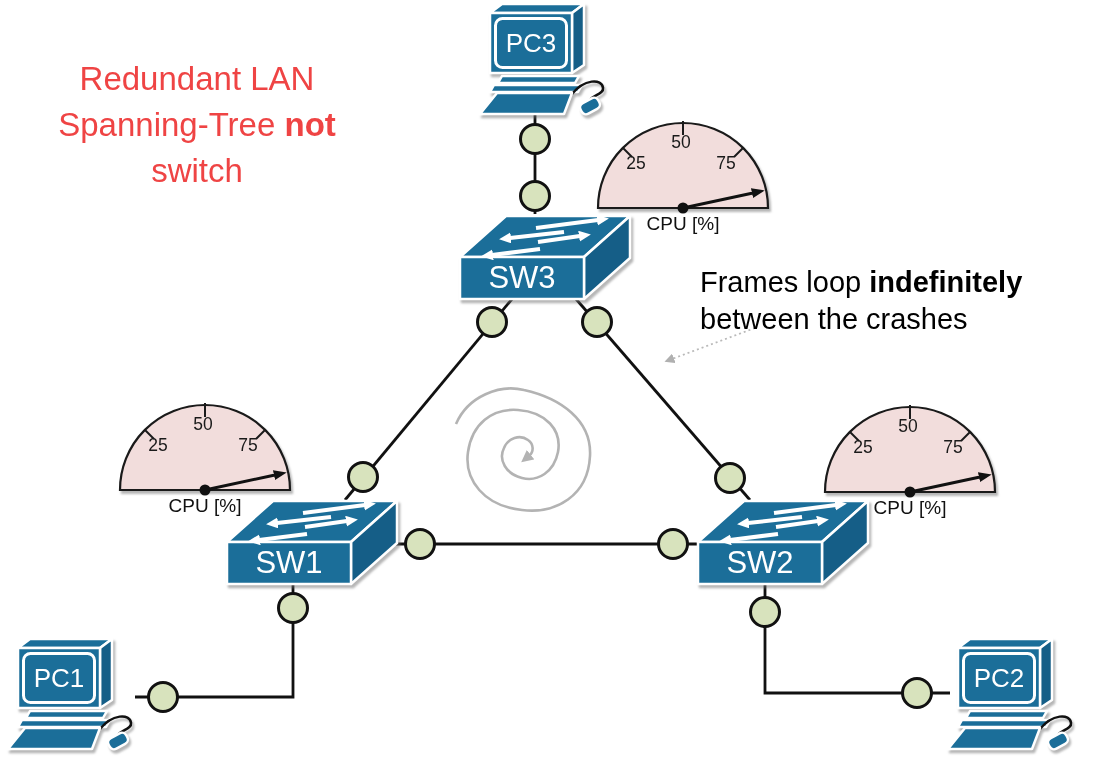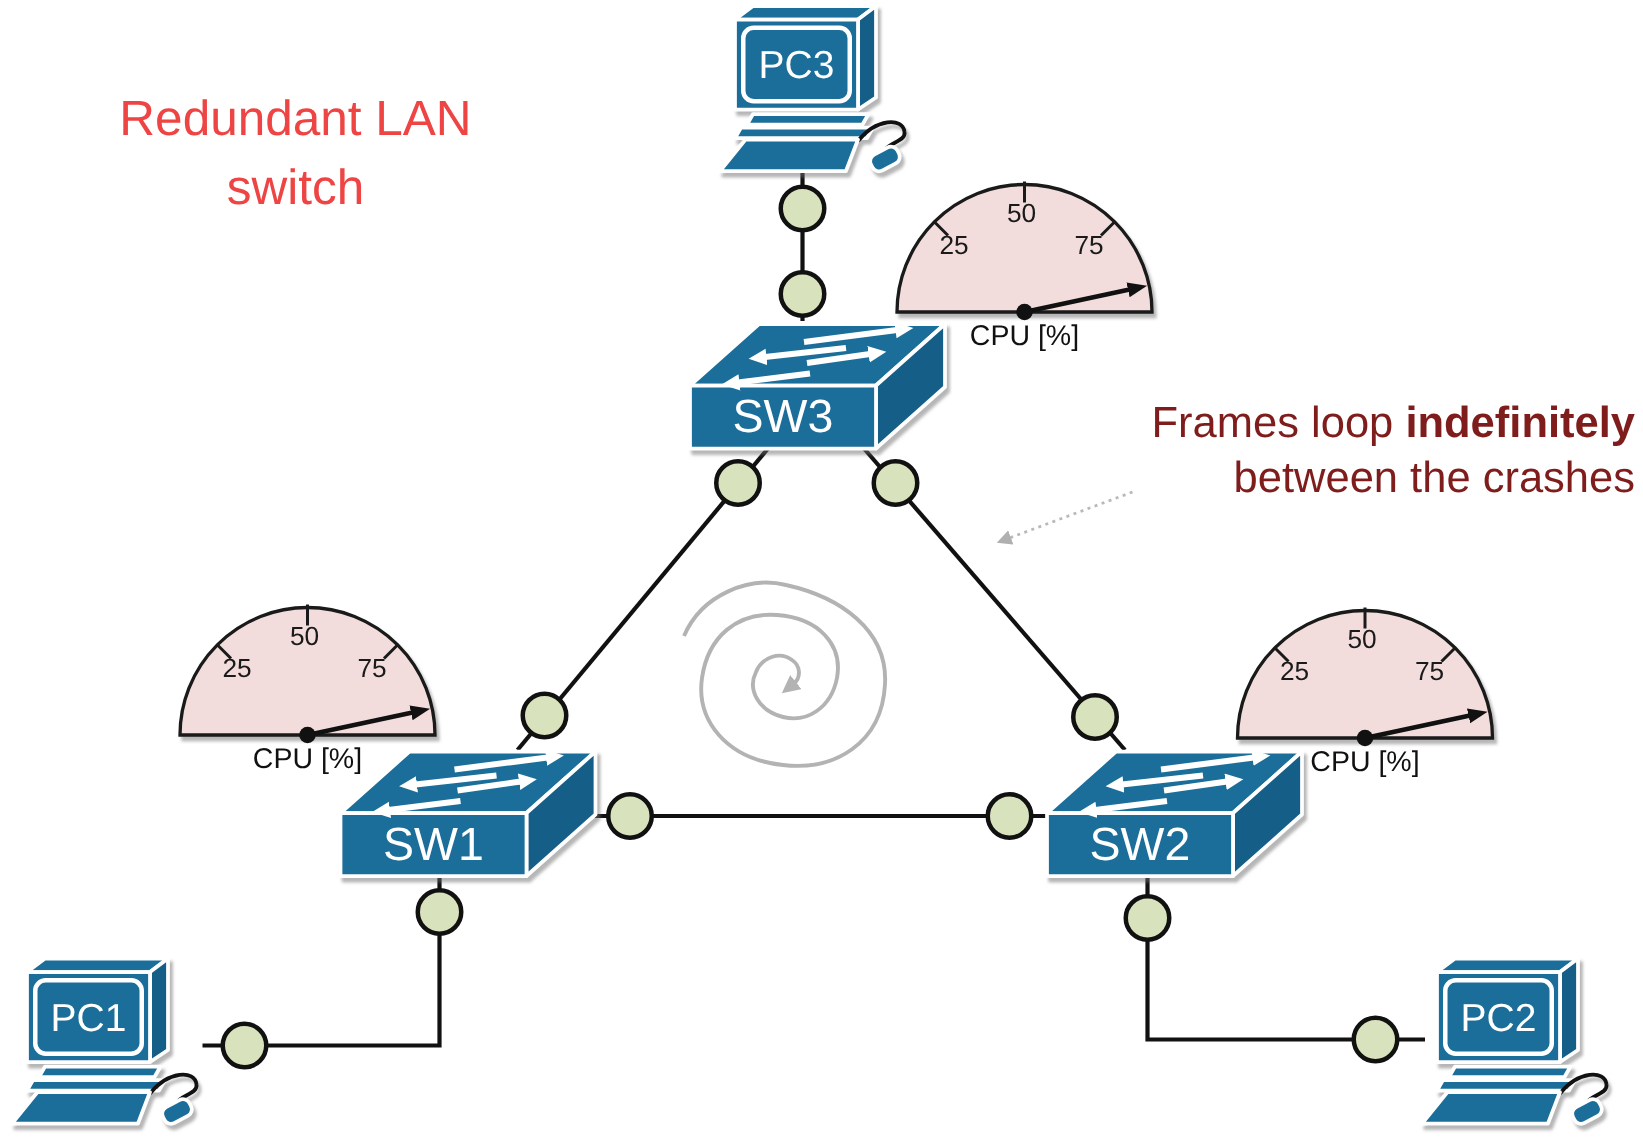--- a/index.html
+++ b/index.html
@@ -1,22 +1,22 @@
 <!DOCTYPE html>
 <html><head>
 <meta charset="utf-8">
 <style>
   html,body{margin:0;padding:0;background:#fff;}
   body{width:1095px;height:762px;overflow:hidden;font-family:"Liberation Sans",sans-serif;}
   .stage{position:relative;width:1095px;height:762px;background:#fff;}
   .stage > svg{position:absolute;left:0;top:0;}
   .title{position:absolute;left:16px;top:12px;width:362px;text-align:center;
          font-size:33px;line-height:46px;color:#ef4444;margin-top:44px;}
-  .annotation{position:absolute;left:700px;top:264px;width:390px;text-align:right;
-         font-size:29px;line-height:37px;color:#7f1d1d;}
+  .annotation{position:absolute;left:700px;top:264px;width:390px;text-align:left;
+         font-size:29px;line-height:37px;color:#000000;}
   .title b,.annotation b{font-weight:bold;}
   
   .face{fill:#1b6e99;stroke:#ffffff;stroke-width:2.5;stroke-linejoin:round;}
   .faceD{fill:#155e87;stroke:#ffffff;stroke-width:2.5;stroke-linejoin:round;}
   .screen{fill:none;stroke:#ffffff;stroke-width:3;}
   .lnk{stroke:#111111;stroke-width:2.8;fill:none;}
   .port{fill:#d8e3bd;stroke:#111111;stroke-width:3;}
   .dial{fill:#f2dddc;stroke:#1a1a1a;stroke-width:2.2;}
   .tick{stroke:#1a1a1a;stroke-width:2;}
   .gnum{font-size:17.5px;fill:#1a1a1a;text-anchor:middle;font-family:"Liberation Sans",sans-serif;}
@@ -202,20 +202,21 @@
     <text class="gnum" x="95" y="33">50</text>
     <text class="gnum" x="140" y="54">75</text>
     <path class="needle" marker-end="url(#ab)" d="M97,93 L167,78"></path>
     <circle class="pivot" cx="97" cy="93" r="5.5"></circle>
     <text class="glabel" x="97" y="115">CPU [%]</text>
   </g>
 </svg>
 
 <div class="title">
   <div>Redundant LAN</div>
+  <div><span>Spanning-Tree</span> <b>not</b></div>
   <div>switch</div>
 </div>
 
 <div class="annotation">
   <div><span>Frames loop</span> <b>indefinitely</b></div>
   <div>between the crashes</div>
 </div>
 
 </div>
 

